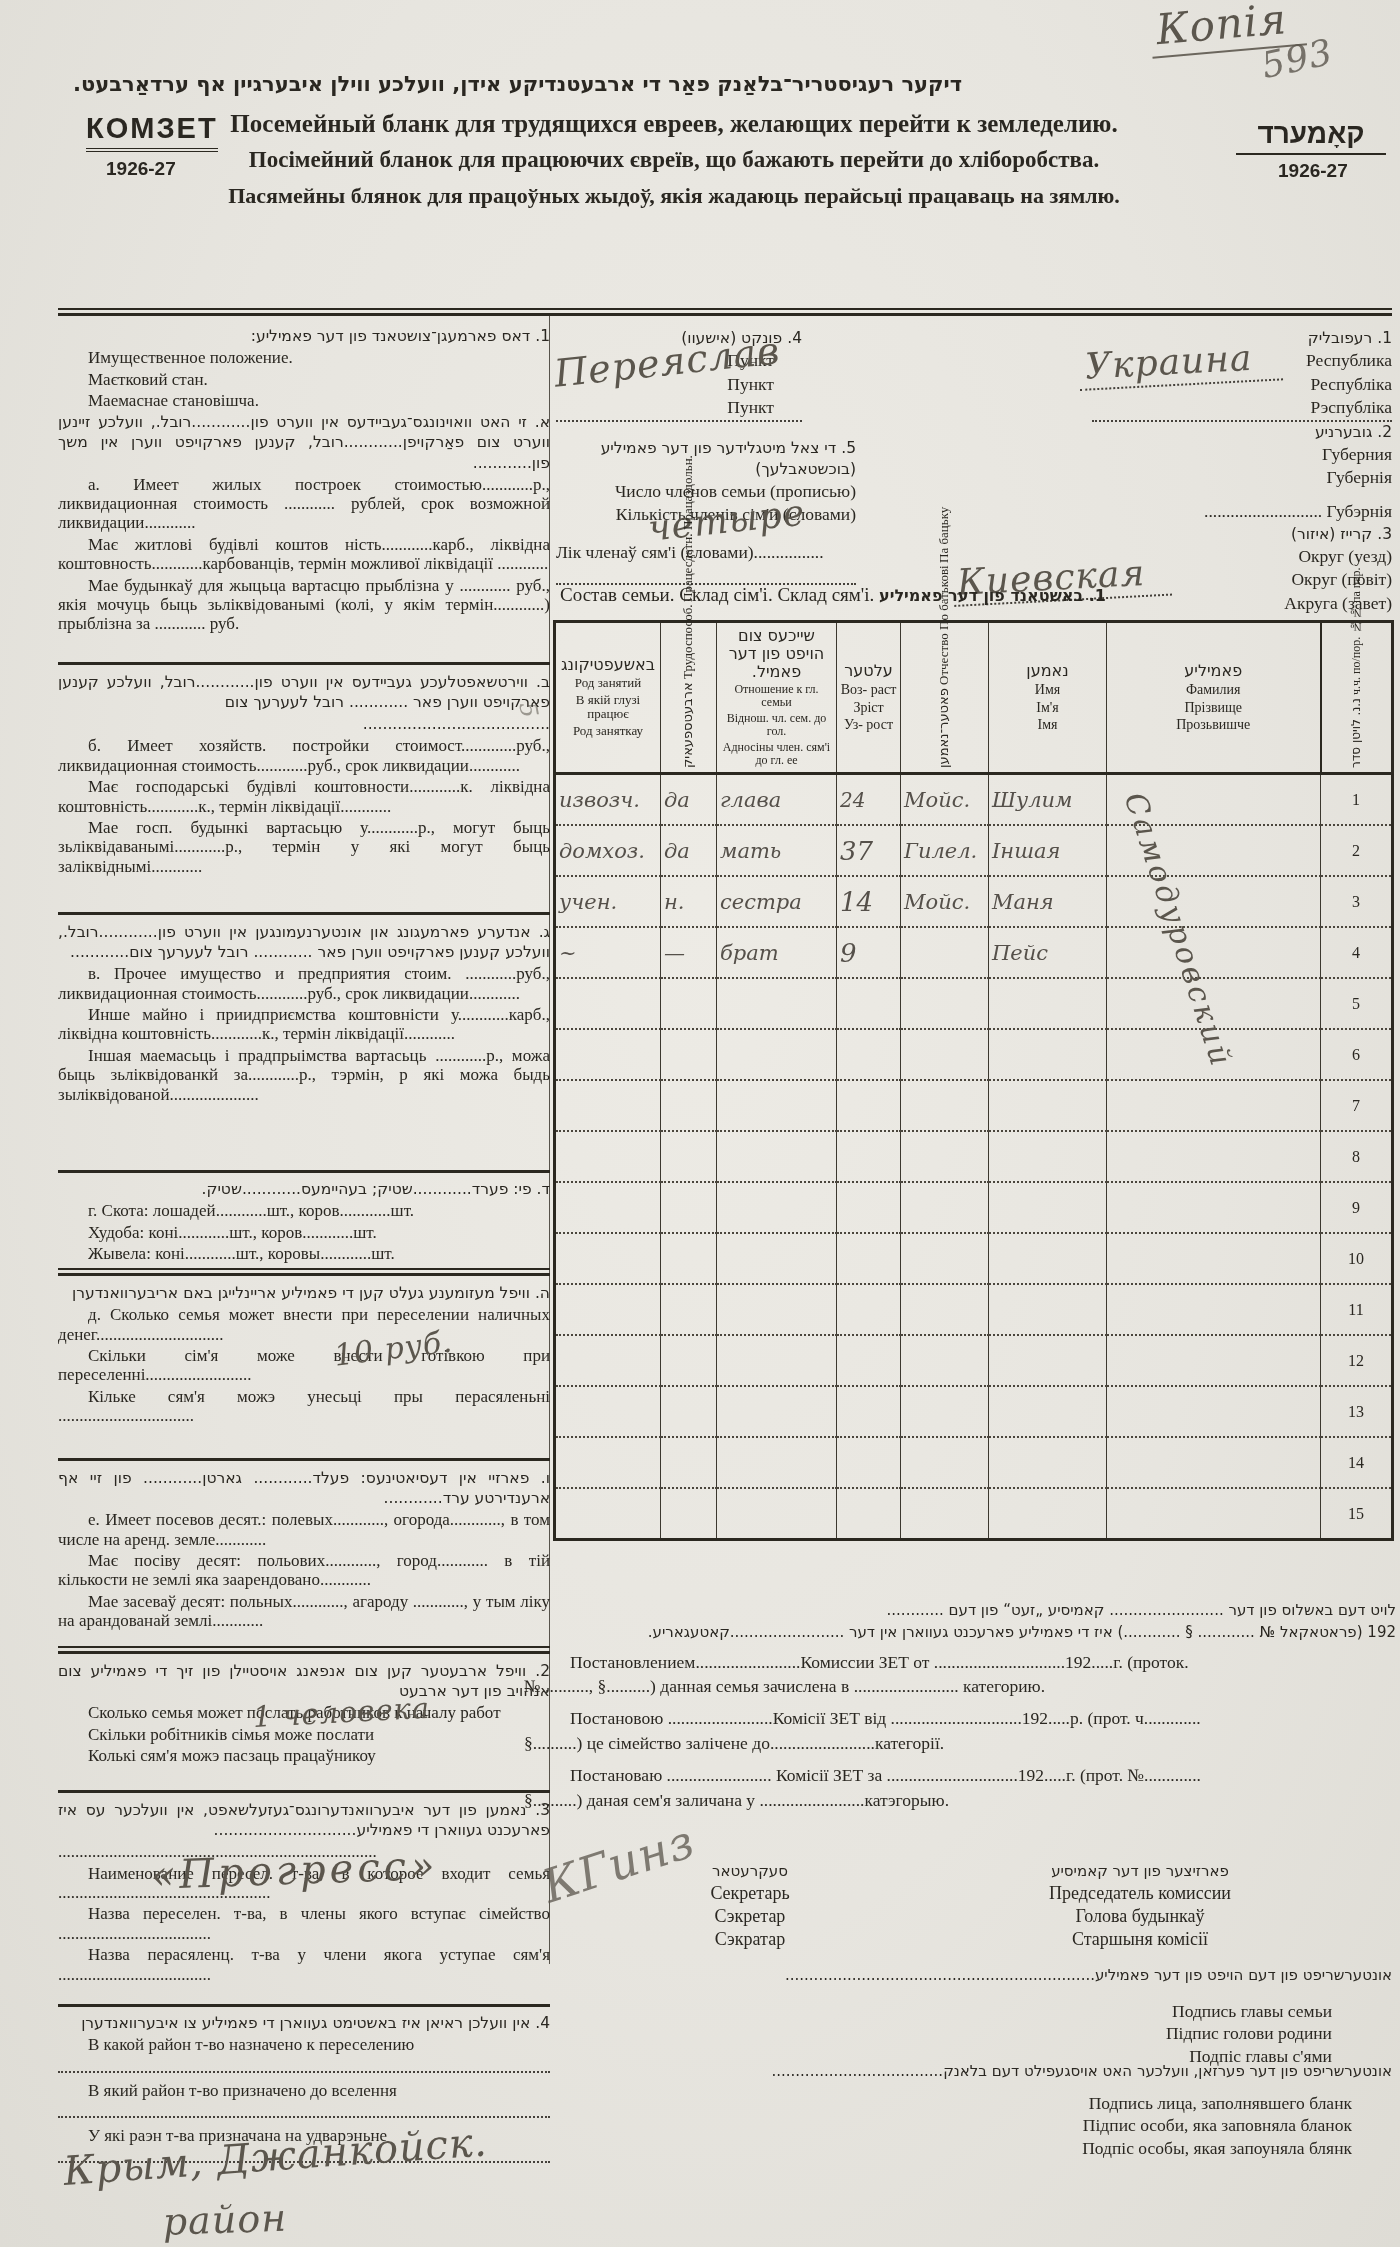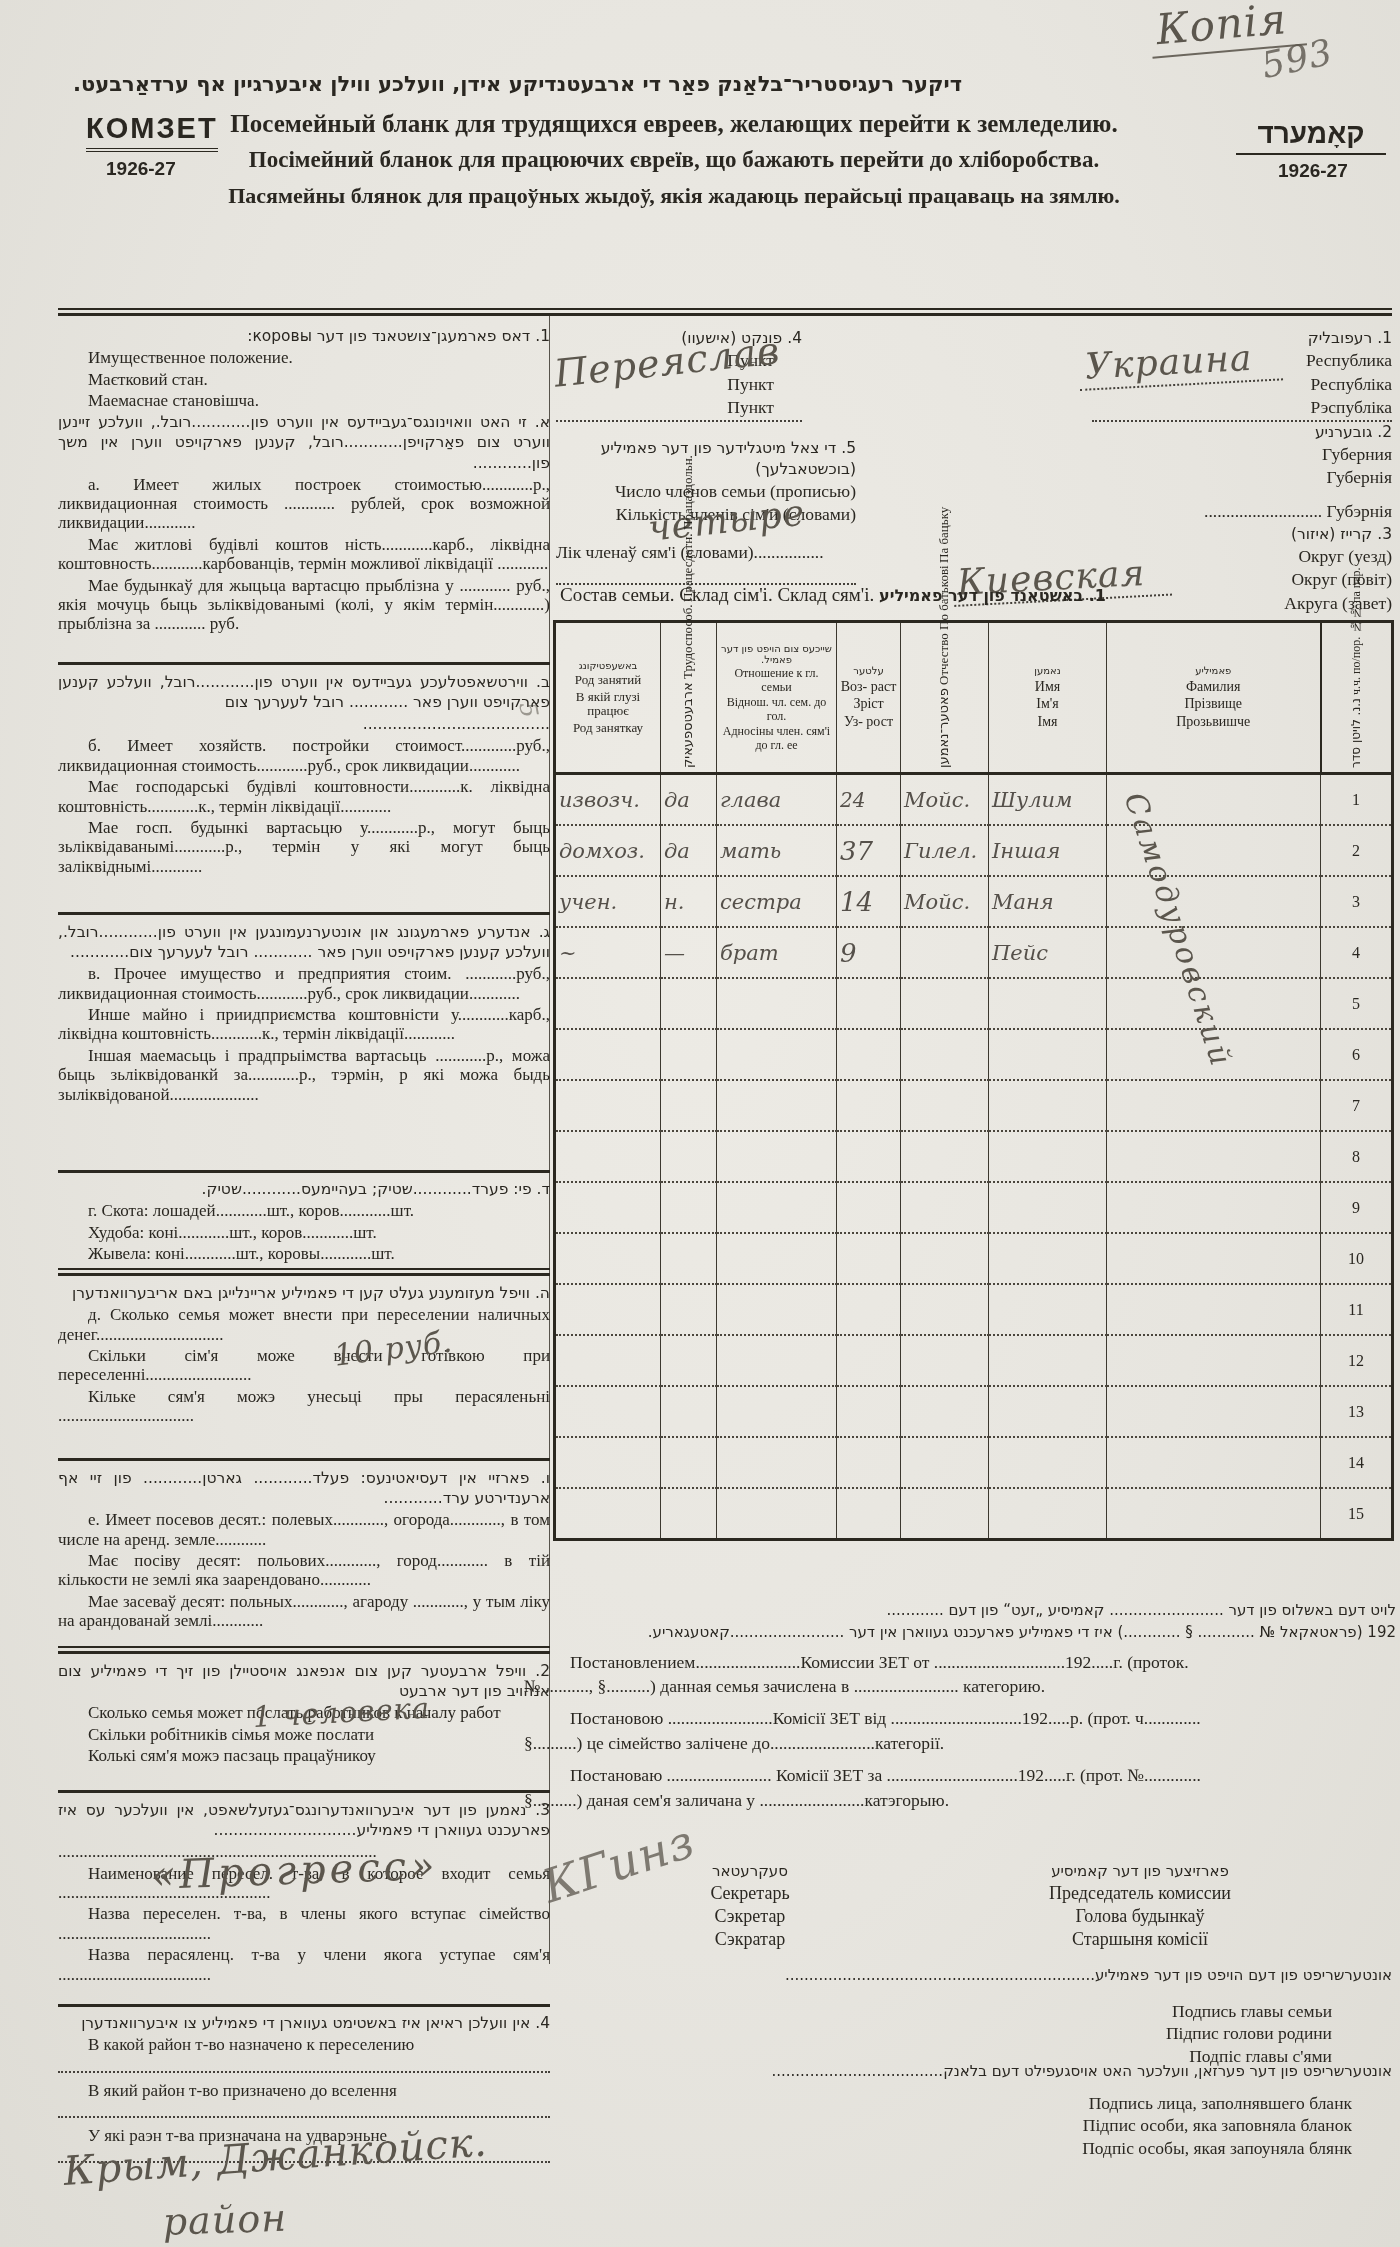--- a/index.html
+++ b/index.html
@@ -27,21 +27,21 @@
   .loc{position:absolute;font-size:17.5px;line-height:1.35;}
   .loc .yi{font-size:15.5px;}
   
   table.fam{border-collapse:collapse;table-layout:fixed;width:838px;background:transparent;}
   table.fam th,table.fam td{border:1px solid #3c382f;padding:0 3px;vertical-align:middle;}
   table.fam{border:3px solid #2b2820;}
   table.fam thead th{border-bottom:3px solid #2b2820;font-weight:normal;}
   table.fam td{border-bottom:2px dotted #4a453c;height:49px;}
   .th-stack{display:flex;flex-direction:column;gap:2px;align-items:center;justify-content:center;
             font-size:13px;line-height:1.12;text-align:center;}
-  .th-stack .yi{font-size:10px;width:100%;text-align:center;}
+  .th-stack .yi{font-size:16px;width:100%;text-align:center;}
   .vert{writing-mode:vertical-rl;transform:rotate(180deg);margin:0 auto;height:140px;
         display:flex;gap:3px;align-items:center;font-size:13px;line-height:1.1;}
   .vert div{white-space:nowrap;}
   td.hwc{font-family:"DejaVu Serif",serif;font-style:italic;color:#55504a;font-size:21px;}
   td.numc{text-align:center;font-size:16px;color:#2a2721;border-left:2px solid #2b2820;}
   
   .zet{position:absolute;font-size:17.5px;line-height:1.25;}
   .zet .p{margin:3px 0;}
   .zet .yi{font-size:15px;}
   .sig{position:absolute;text-align:center;font-size:18px;line-height:1.3;}
@@ -70,21 +70,21 @@
   </div>
 
   <div class="abs yi org" style="left:1236px;top:118px;width:150px;text-align:center;font-size:28px;border-bottom:2.5px solid #2b2820;padding-bottom:3px;">קאָמערד</div>
   <div class="abs org" style="left:1278px;top:160px;font-size:19px;">1926-27</div>
 
   <div class="abs rule dbl" style="left:58px;top:308px;width:1334px;"></div>
   <div class="vline" style="left:549px;top:316px;height:1648px;"></div>
   <span class="abs hw" style="left:541px;top:700px;font-size:24px;transform:rotate(80deg);opacity:.55;">5</span>
 
   <div class="lc-sec" style="top:324px;">
-    <div class="p yi">‎.1 דאס פארמעגן־צושטאנד פון דער коровы:</div>
+    <div class="p yi">‎.1 דאס פארמעגן־צושטאנד פון דער פאמיליע:</div>
     <div class="p ind">Имущественное положение.</div>
     <div class="p ind">Маєтковий стан.</div>
     <div class="p ind">Маемаснае становішча.</div>
     <div class="p yi">א. זי האט וואוינונגס־געביידעס אין ווערט פון............רובל., וועלכע זיינען ווערט צום פאַרקויפן............רובל, קענען פארקויפט ווערן אין משך פון............</div>
     <div class="p ind">а. Имеет жилых построек стоимостью............р., ликвидационная стоимость ............ рублей, срок возможной ликвидации............</div>
     <div class="p ind">Має житлові будівлі коштов ність............карб., ліквідна коштовность............карбованців, термін можливої ліквідації ............</div>
     <div class="p ind">Мае будынкаў для жыцьца вартасцю прыблізна у ............ руб., якія мочуць быць зьліквідованымі (колі, у якім термін............) прыблізна за ............ руб.</div>
   </div>
 
   <div class="lc-sec" style="top:662px;">

